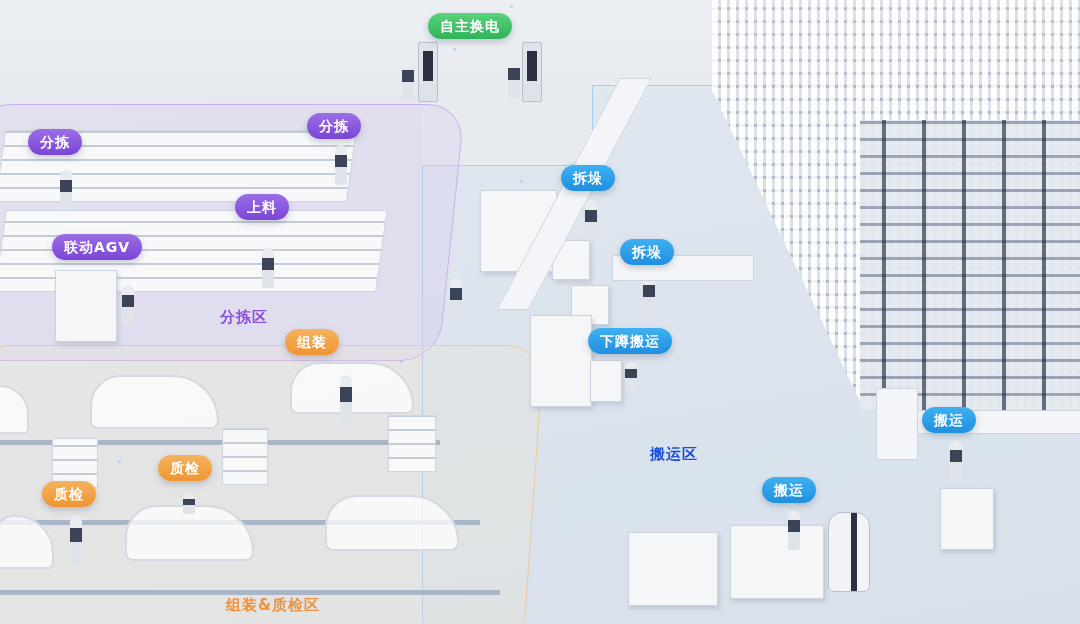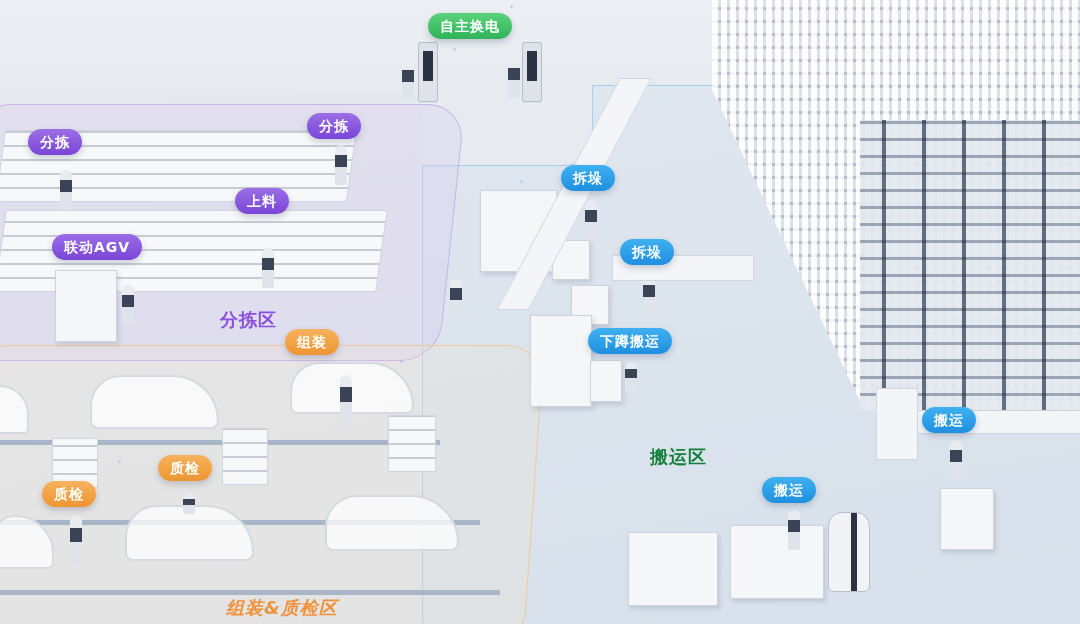--- a/index.html
+++ b/index.html
@@ -54,24 +54,24 @@
   .agv{position:absolute;left:828px;top:512px;width:40px;height:78px;border-radius:14px 14px 6px 6px;
        background:linear-gradient(90deg,#f1f3f6 0 55%,#2c3242 55% 70%,#f1f3f6 70%);border:1px solid #b9c0cb;}
   
   .badge{position:absolute;height:26px;padding:0 12px;border-radius:14px;
          color:#fff;font-size:14px;line-height:26px;font-weight:bold;white-space:nowrap;
          letter-spacing:1px;box-shadow:0 3px 6px rgba(60,70,100,.25);}
   .b-green{background:linear-gradient(180deg,#5ad27a,#2fb35a);}
   .b-purple{background:linear-gradient(180deg,#9b6ee6,#7a45d6);}
   .b-orange{background:linear-gradient(180deg,#f6b25d,#ee9532);}
   .b-blue{background:linear-gradient(180deg,#3fb0f0,#1f8fe0);}
-  .zone-label{position:absolute;font-size:18px;font-weight:bold;letter-spacing:1px;}
+  .zone-label{position:absolute;font-size:15px;font-weight:bold;letter-spacing:1px;}
   .zl-purple{color:#8a4fdc;}
   .zl-orange{color:#f0923a;}
-  .zl-blue{color:#15803d;}
+  .zl-blue{color:#1d4ed8;}
   .sparkle{position:absolute;width:3px;height:3px;border-radius:50%;background:#8fc3f0;opacity:.6;}
 </style>
 </head>
 <body>
 
 <div class="scene">
   <div class="wall"></div>
   <div class="floor"></div>
 
   <div class="zone zone-move"></div>
@@ -137,28 +137,28 @@
   <div class="sparkle" style="left:453px;top:48px;"></div>
   <div class="sparkle" style="left:520px;top:180px;"></div>
   <div class="sparkle" style="left:400px;top:360px;"></div>
   <div class="sparkle" style="left:118px;top:460px;"></div>
 </div>
 
 <div class="badge b-green" style="left:428px;top:13px;">自主换电</div>
 
 <div class="badge b-purple" style="left:28px;top:129px;">分拣</div>
 <div class="badge b-purple" style="left:307px;top:113px;">分拣</div>
-<div class="badge b-purple" style="left:235px;top:188px;">上料</div>
+<div class="badge b-purple" style="left:235px;top:194px;">上料</div>
 <div class="badge b-purple" style="left:52px;top:234px;">联动AGV</div>
 
 <div class="badge b-orange" style="left:285px;top:329px;">组装</div>
 <div class="badge b-orange" style="left:158px;top:455px;">质检</div>
 <div class="badge b-orange" style="left:42px;top:481px;">质检</div>
 
 <div class="badge b-blue" style="left:561px;top:165px;">拆垛</div>
 <div class="badge b-blue" style="left:620px;top:239px;">拆垛</div>
 <div class="badge b-blue" style="left:588px;top:328px;">下蹲搬运</div>
 <div class="badge b-blue" style="left:922px;top:407px;">搬运</div>
 <div class="badge b-blue" style="left:762px;top:477px;">搬运</div>
 
 <div class="zone-label zl-purple" style="left:220px;top:308px;">分拣区</div>
-<div class="zone-label zl-orange" style="left:226px;top:596px;font-style:italic;">组装&amp;质检区</div>
+<div class="zone-label zl-orange" style="left:226px;top:596px;">组装&amp;质检区</div>
 <div class="zone-label zl-blue" style="left:650px;top:445px;">搬运区</div>
 
 </body></html>

